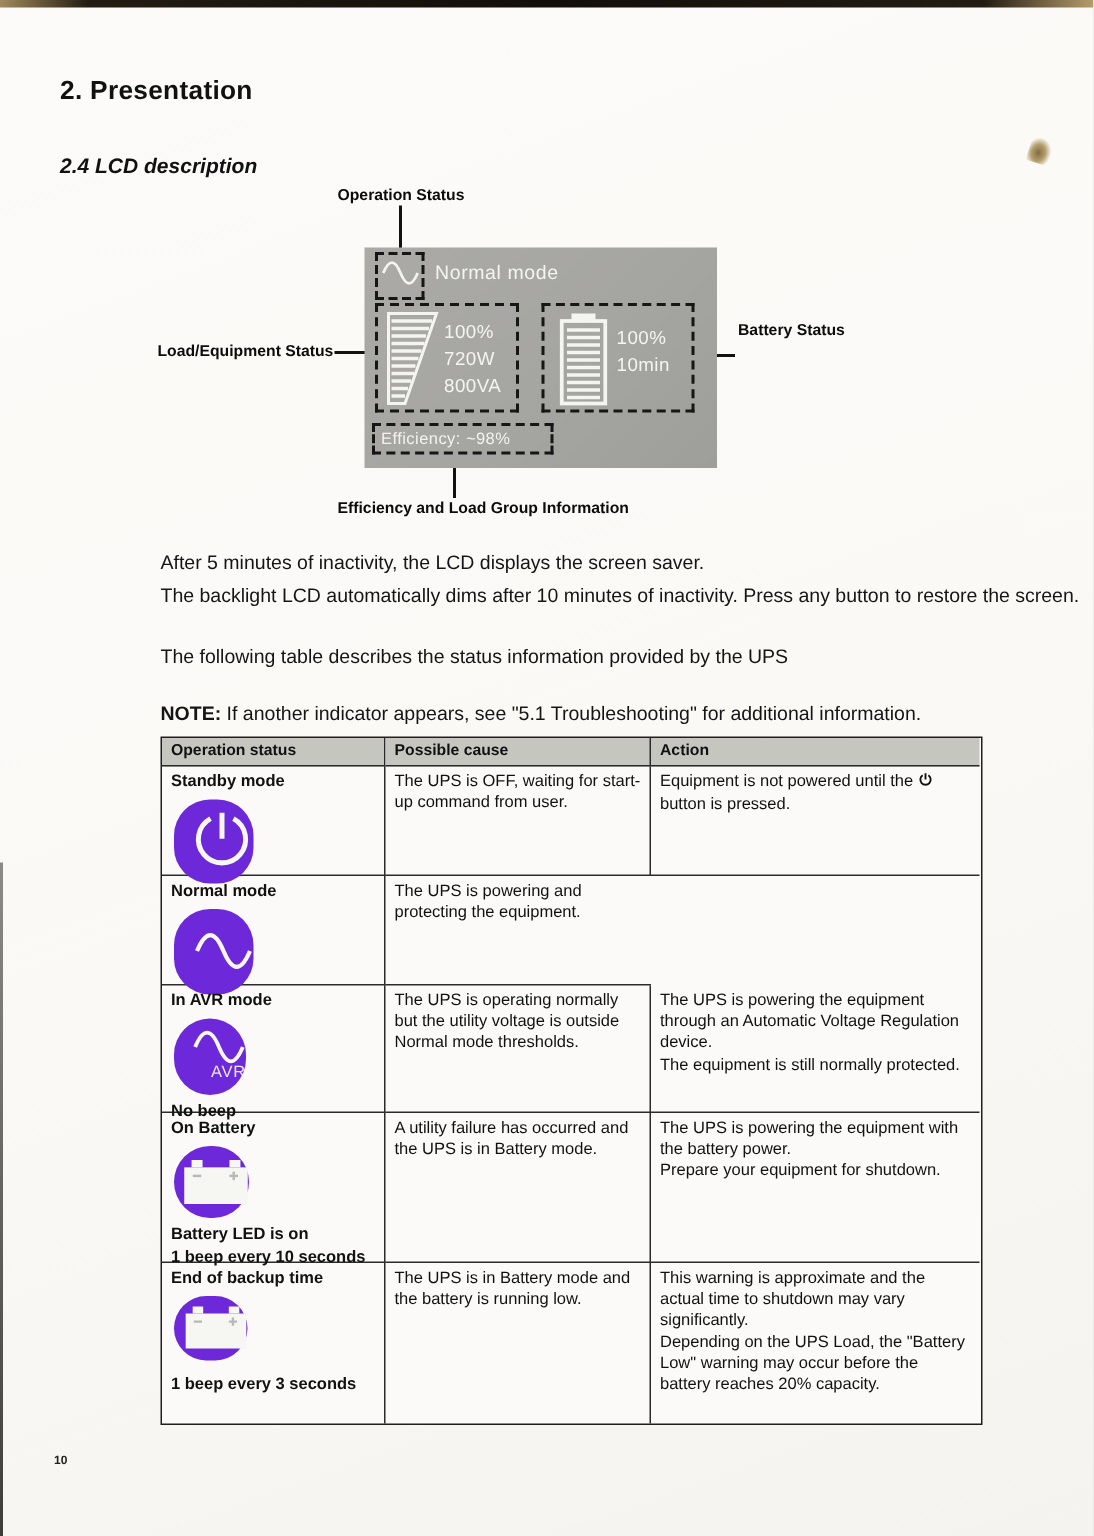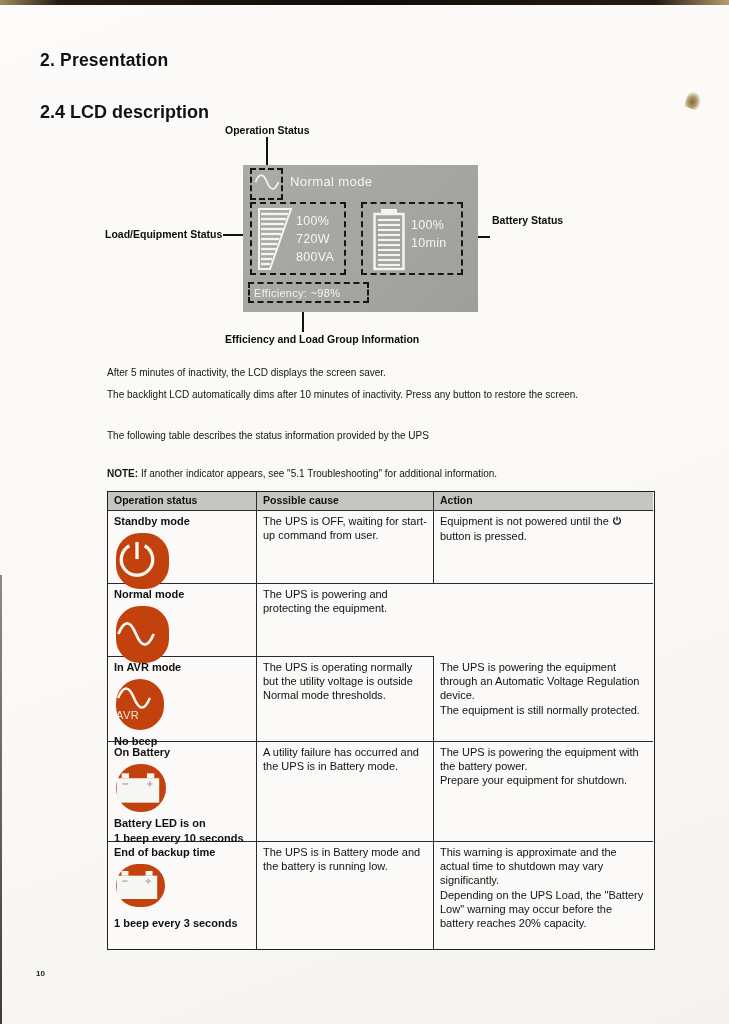--- a/index.html
+++ b/index.html
@@ -10,21 +10,21 @@
     font-family:"Liberation Sans", sans-serif; color:#111; overflow:hidden;
   }
   .scan-top { position:absolute; top:0; left:0; width:100%; height:5px;
     background:linear-gradient(90deg,#a08a5e 0%,#241c13 8%,#120e0a 50%,#241c13 90%,#b59c6c 100%); }
   .scan-left { position:absolute; left:0; top:575px; width:2px; height:449px;
     background:linear-gradient(180deg, rgba(50,48,44,.55), rgba(30,28,25,.85)); }
   .smudge { position:absolute; left:686px; top:92px; width:15px; height:17px;
     background:radial-gradient(ellipse at 45% 60%, #6b5126 0%, #a98f55 40%, rgba(170,145,90,0) 72%);
     transform:rotate(18deg); opacity:.85; }
   .h1 { position:absolute; left:40px; top:50px; font-size:17.5px; font-weight:700; letter-spacing:.2px; }
-  .h2 { position:absolute; left:40px; top:102px; font-size:18px; font-weight:700; }
+  .h2 { position:absolute; left:40px; top:102px; font-size:14px; font-weight:700;font-style:italic; }
   
   .callout { position:absolute; font-size:10.5px; font-weight:700; color:#0c0c0c; white-space:nowrap; }
   .co-op   { left:225px; top:124px; }
   .co-load { left:105px; top:228px; }
   .co-batt { left:492px; top:214px; }
   .co-eff  { left:225px; top:333px; }
   .cline { position:absolute; background:#121212; }
   .l-op   { left:266px; top:137px; width:2px; height:29px; }
   .l-load { left:223px; top:234px; width:29px; height:2px; }
   .l-batt { left:462px; top:236px; width:28px; height:2px; }
@@ -37,35 +37,35 @@
   .db-batt { left:118px; top:37px;  width:102px; height:73px; }
   .db-eff  { left:5px;   top:117px; width:121px; height:21px; display:flex; align-items:center; }
   .lcd-mode { position:absolute; left:47px; top:9px; font-size:13px; letter-spacing:.4px; color:#f4f4f0; }
   .lcd-stats { position:absolute; font-size:12.5px; line-height:1.45; letter-spacing:.3px; color:#f4f4f0; }
   .ls-load { left:44px; top:8px; }
   .ls-batt { left:48px; top:12px; }
   .lcd-eff-text { font-size:11px; padding-left:4px; letter-spacing:.3px; color:#f2f2ee; }
   .wedge-wrap { position:absolute; left:5px; top:4px; }
   .battv-wrap { position:absolute; left:9px; top:4px; }
   
-  .para { position:absolute; left:107px; font-size:10px; color:#151515; }
+  .para { position:absolute; left:107px; font-size:13px; color:#151515; }
   .p1 { top:367px; } .p2 { top:389px; } .p3 { top:430px; } .pnote { top:468px; }
   .bold { font-weight:700; }
   
   .tbl { position:absolute; left:107px; top:491px; width:548px; border:1.5px solid #1f1f1f; background:#fbfaf8; }
   .trow { display:grid; grid-template-columns:149px 177px 219px; }
   .trow > div { border-right:1px solid #2b2b2b; border-bottom:1px solid #2b2b2b; padding:3px 6px 4px 6px; font-size:11px; line-height:1.3; }
   .trow > div:last-child { border-right:none; }
   .trow:last-child > div { border-bottom:none; }
   .thead > div { background:#c6c6c1; font-weight:700; font-size:10.5px; padding:2px 6px; }
   .r1 > div { height:73px; } .r2 > div { height:73px; } .r3 > div { height:85px; }
   .r4 > div { height:100px; } .r5 > div { height:107px; }
   .statcell .label { font-weight:700; }
   .note-line { font-weight:700; margin-top:1px; }
-  .tile { background:#c2410c; display:flex; align-items:flex-start; justify-content:center; flex-direction:column; margin:5px 0 4px 2px;border-radius:24px; }
+  .tile { background:#6d28d9; display:flex; align-items:flex-end; justify-content:center; flex-direction:column; margin:5px 0 4px 2px;border-radius:24px; }
   .tile-pow  { width:53px; height:56px; }
   .tile-sine { width:53px; height:57px; }
   .tile-avr  { width:48px; height:51px; }
   .tile-batt { width:50px; height:48px; }
   .tile-batt5{ width:49px; height:43px; }
   .avr-text { font-size:11px; letter-spacing:.5px; color:rgba(246,246,242,.92); margin-top:-2px; }
   .action-lines div { margin:0; }
   .pow-inline { display:inline-block; vertical-align:-1px; }
   .pagenum { position:absolute; left:36px; top:969px; font-size:8px; font-weight:700; color:#222; }
 </style>

